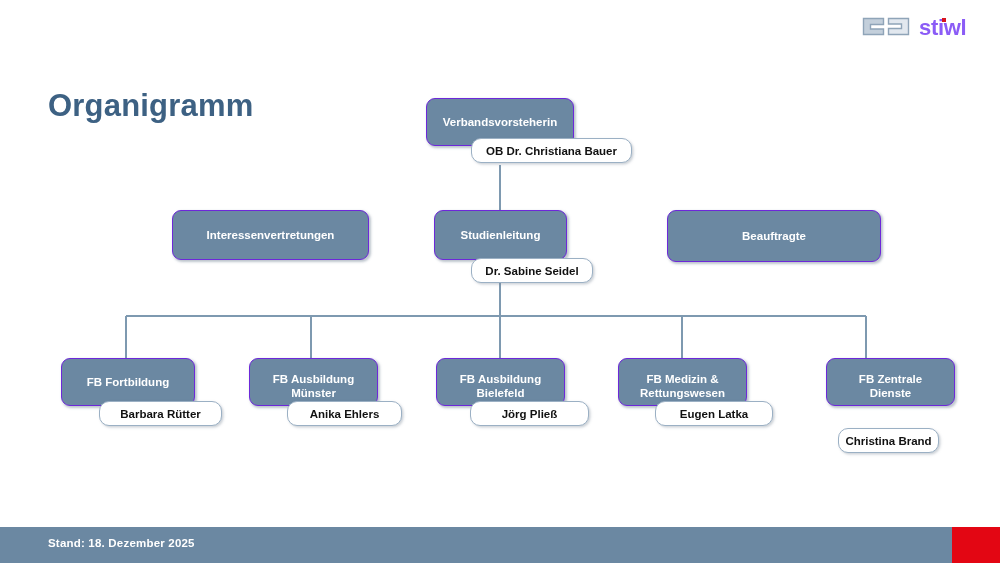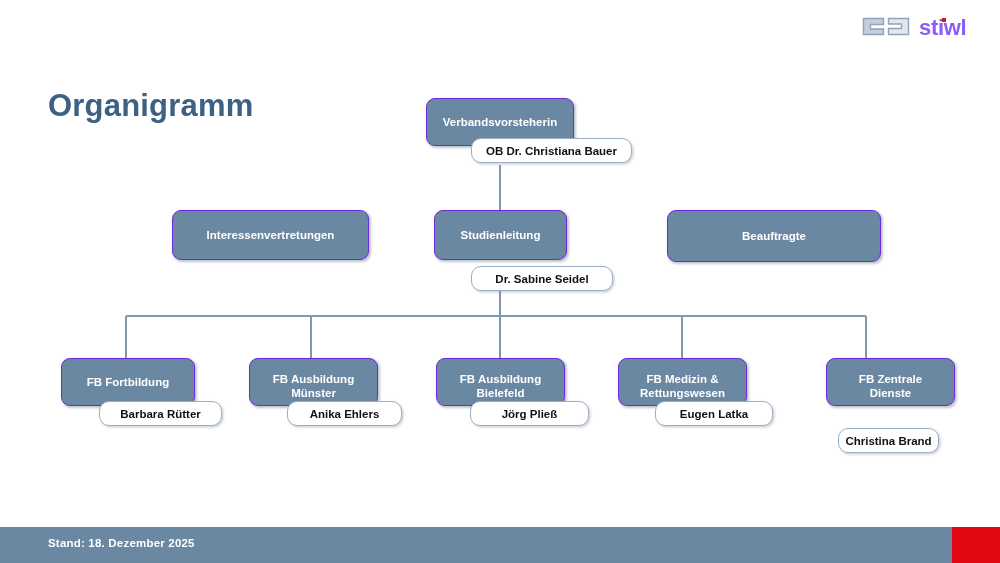--- a/index.html
+++ b/index.html
@@ -188,21 +188,21 @@
         <line x1="866" y1="316" x2="866" y2="358"></line>
       </g>
     </svg>
 
     <div class="unit" style="left:426px; top:98px; width:148px; height:48px;">Verbandsvorsteherin</div>
     <div class="person" style="left:471px; top:138px; width:161px; height:25px;">OB Dr. Christiana Bauer</div>
 
     <div class="unit" style="left:172px; top:210px; width:197px; height:50px;">Interessenvertretungen</div>
 
     <div class="unit" style="left:434px; top:210px; width:133px; height:50px;">Studienleitung</div>
-    <div class="person" style="left:471px; top:266px; width:142px; height:25px;text-align:center;">Dr. Sabine Seidel</div>
+    <div class="person" style="left:471px; top:258px; width:122px; height:25px;text-align:center;">Dr. Sabine Seidel</div>
 
     <div class="unit" style="left:627px; top:210px; width:214px; height:52px;margin-left:40px;">Beauftragte</div>
 
     <div class="unit" style="left:61px; top:358px; width:134px; height:48px;">FB Fortbildung</div>
     <div class="person" style="left:99px; top:401px; width:123px; height:25px;">Barbara Rütter</div>
 
     <div class="unit two-line" style="left:249px; top:358px; width:129px; height:48px;">
       <span>
         <span>FB Ausbildung</span><br>
         <span>Münster</span>

